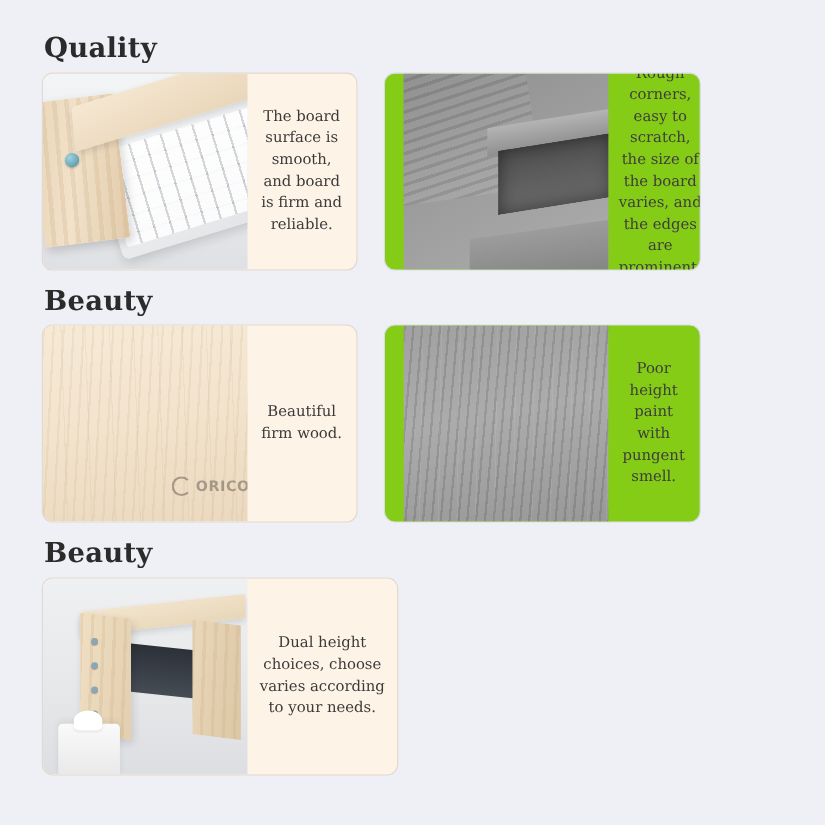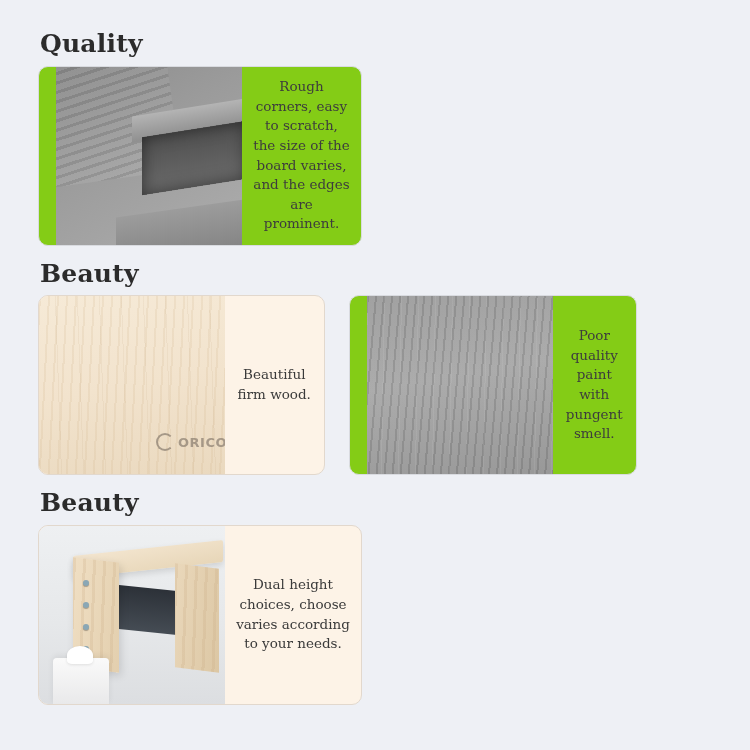--- a/index.html
+++ b/index.html
@@ -321,20 +321,31 @@
 </style>
 </head>
 <body>
 
 <div class="page">
 
   <div class="section">
     <h2 class="section-title">Quality</h2>
     <div class="row">
 
+      <div class="card good">
+        <div class="card-photo ph-q-good">
+          <div class="kbd"></div>
+          <div class="wood"></div>
+          <div class="wood-top"></div>
+          <div class="dot"></div>
+        </div>
+        <div class="card-text">
+          <p>The board surface is smooth, and board is firm and reliable.</p>
+        </div>
+      </div>
 
       <div class="card bad">
         <div class="card-photo ph-q-bad">
           <div class="slab"></div>
           <div class="edge"></div>
           <div class="cavity"></div>
           <div class="base"></div>
         </div>
         <div class="card-text">
           <p>Rough corners, easy to scratch, the size of the board varies, and the edges are prominent.</p>
@@ -356,21 +367,21 @@
           </div>
         </div>
         <div class="card-text">
           <p>Beautiful firm wood.</p>
         </div>
       </div>
 
       <div class="card bad">
         <div class="card-photo ph-b-bad"></div>
         <div class="card-text">
-          <p>Poor quality paint with pungent smell.</p>
+          <p>Poor height paint with pungent smell.</p>
         </div>
       </div>
 
     </div>
   </div>
 
   <div class="section">
     <h2 class="section-title">Beauty</h2>
     <div class="row">
 

